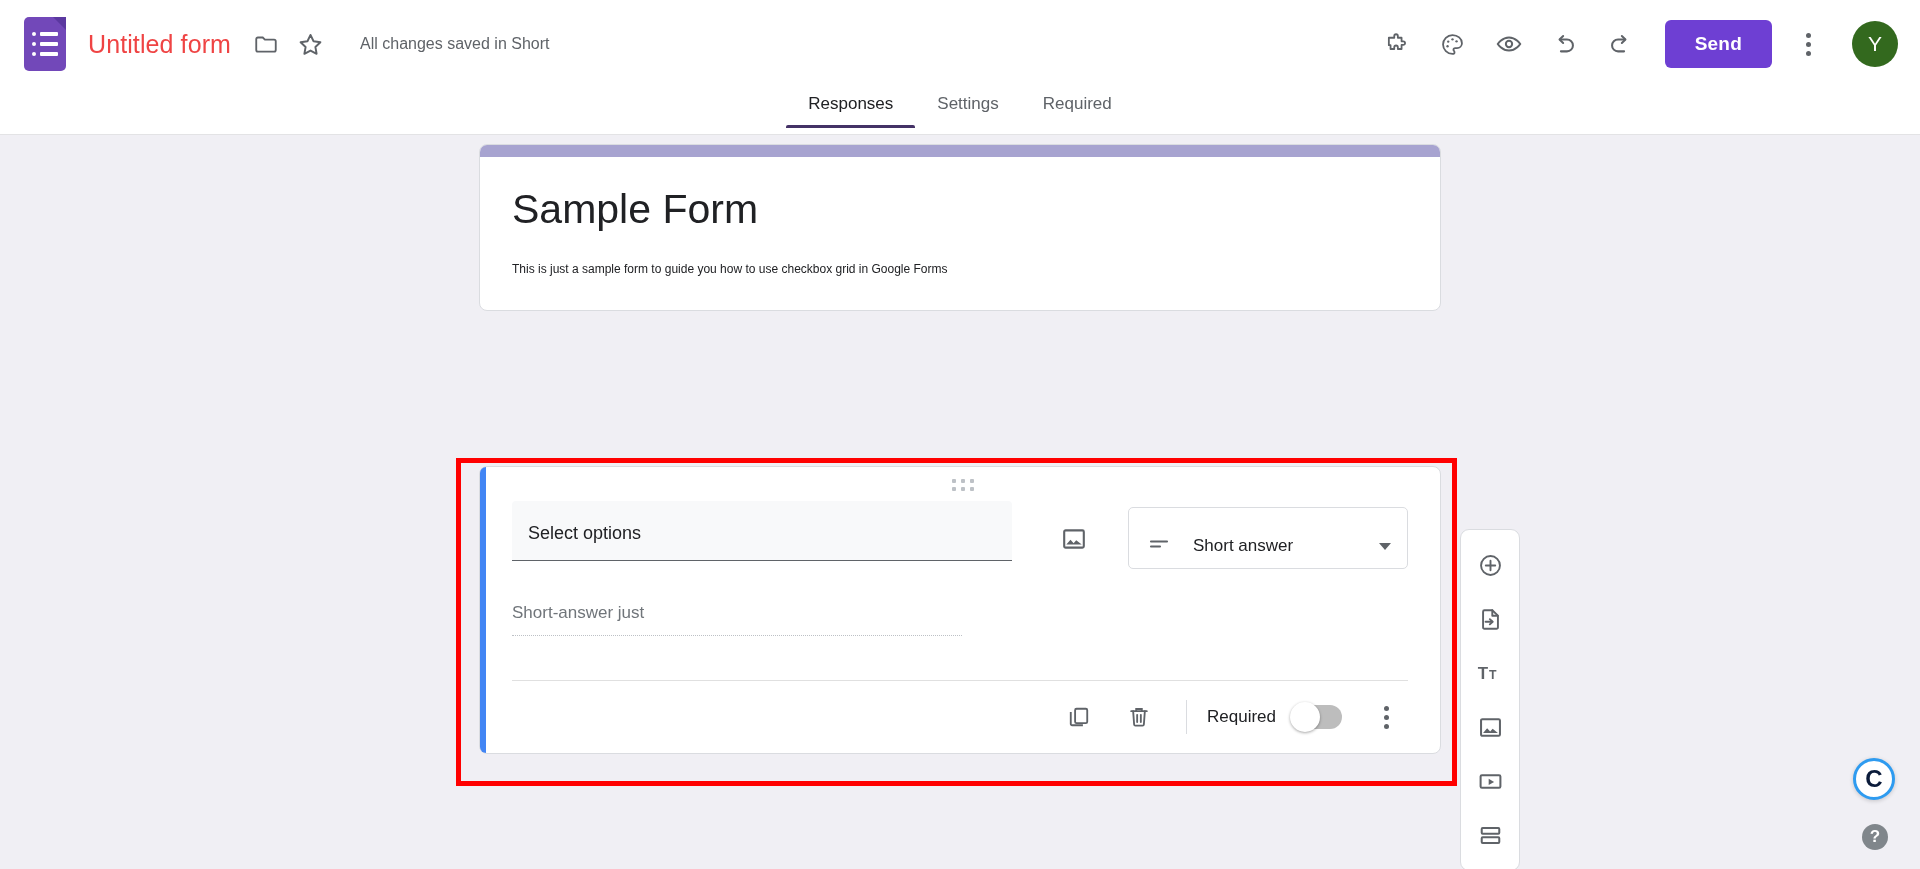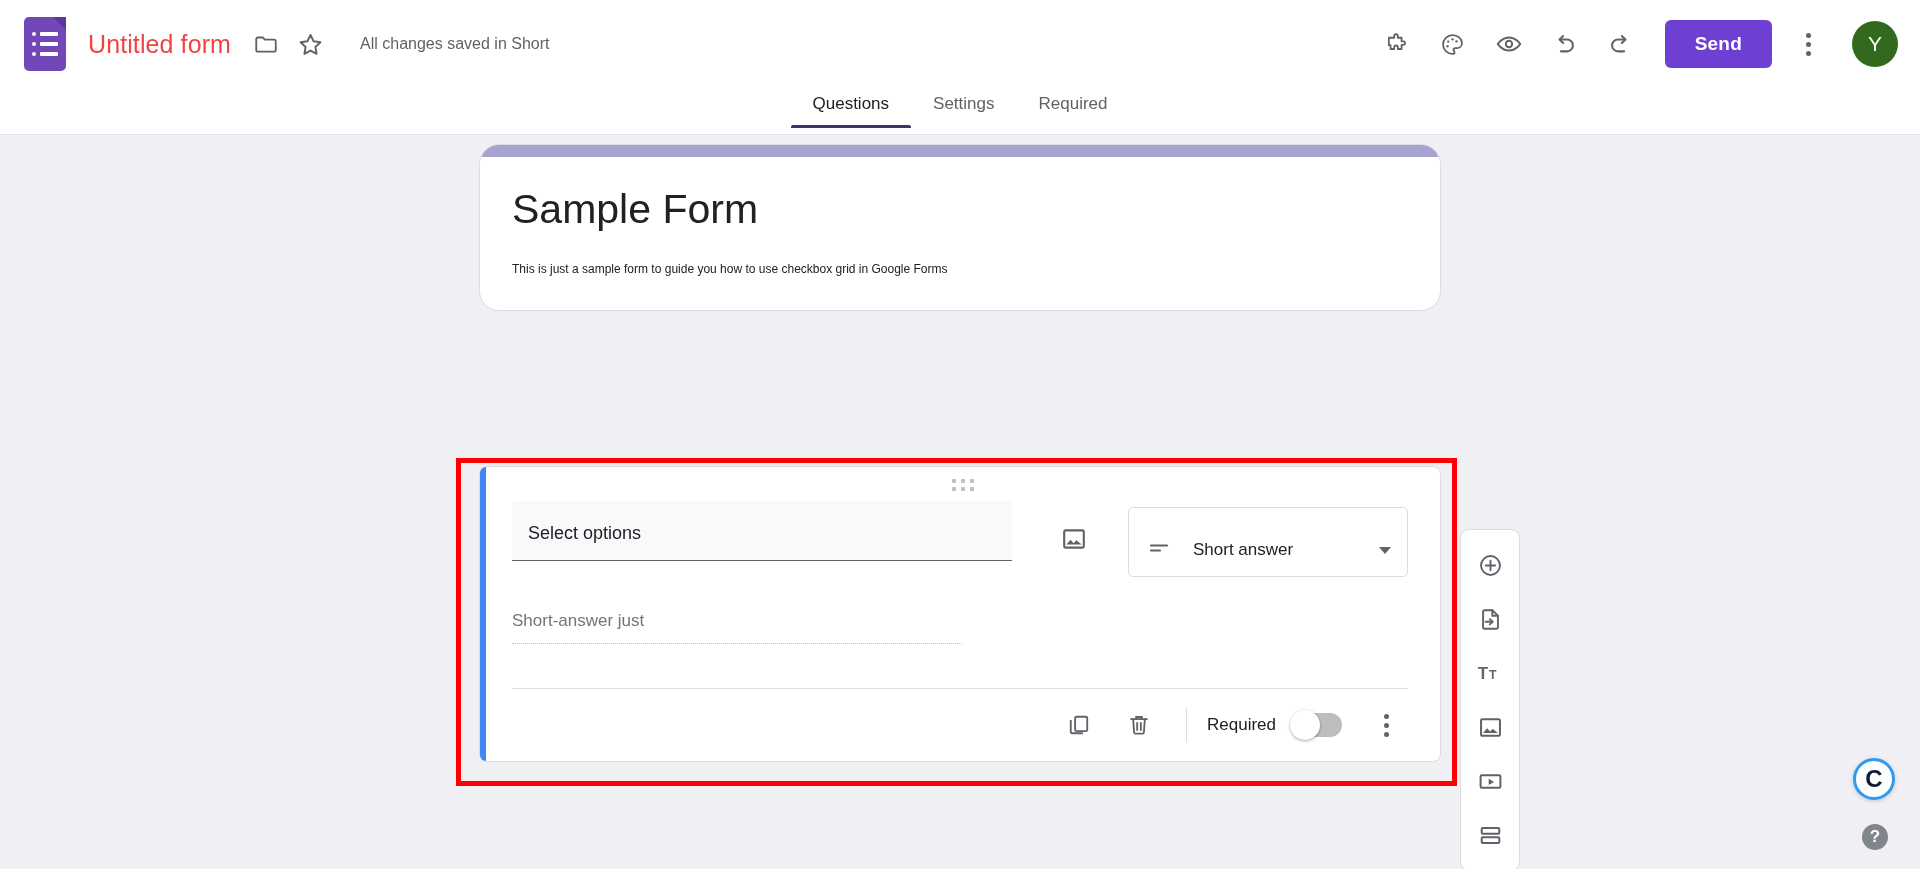--- a/index.html
+++ b/index.html
@@ -110,21 +110,21 @@
     width: 1920px; height: 734px;
     background: #f0eff4;
   }
 
   
   .form-card {
     position: absolute; left: 479px; top: 9px;
     width: 962px;
     background: #ffffff;
     border: 1px solid #dadce0;
-    border-radius: 20px;
+    border-radius: 8px;
     overflow: hidden;
   }
   .form-card .accent-strip { height: 12px; background: #a7a3d0; }
   .form-card .inner { padding: 28px 32px 34px 32px; }
   .form-title-big {
     font-size: 41px; color: #202124; font-weight: normal;
     letter-spacing: 0px; line-height: 1.2;
   }
   .form-desc {
     margin-top: 28px;
@@ -181,21 +181,21 @@
   }
   .q-image-btn {
     width: 48px; height: 48px;
     margin: 14px 0 0 30px;
     display: flex; align-items: center; justify-content: center;
     border-radius: 50%; cursor: pointer; color: #5f6368;
     flex: 0 0 auto;
   }
   .q-type-select {
     margin: 6px 0 0 22px;
-    width: 280px; height: 70px;
+    width: 280px; height: 62px;
     border: 1px solid #dadce0; border-radius: 5px;
     background: #ffffff;
     display: flex; align-items: center;
     padding: 16px 16px 0 18px;
     cursor: pointer;
     flex: 0 0 auto;
   }
   .q-type-select .qt-label {
     margin-left: 22px; font-size: 17px; color: #202124;
     flex: 1 1 auto; white-space: nowrap;
@@ -371,21 +371,21 @@
             <i></i>
             <i></i>
           </span>
       </span>
 
       <div class="avatar">Y</div>
     </div>
   </div>
 
   <div class="tabs">
-    <div class="tab active">Questions</div>
+    <div class="tab active">Responses</div>
     <div class="tab">Settings</div>
     <div class="tab">Required</div>
   </div>
 
   <div class="canvas">
 
     <div class="form-card">
       <div class="accent-strip"></div>
       <div class="inner">
         <div class="form-title-big">Sample Form</div>

